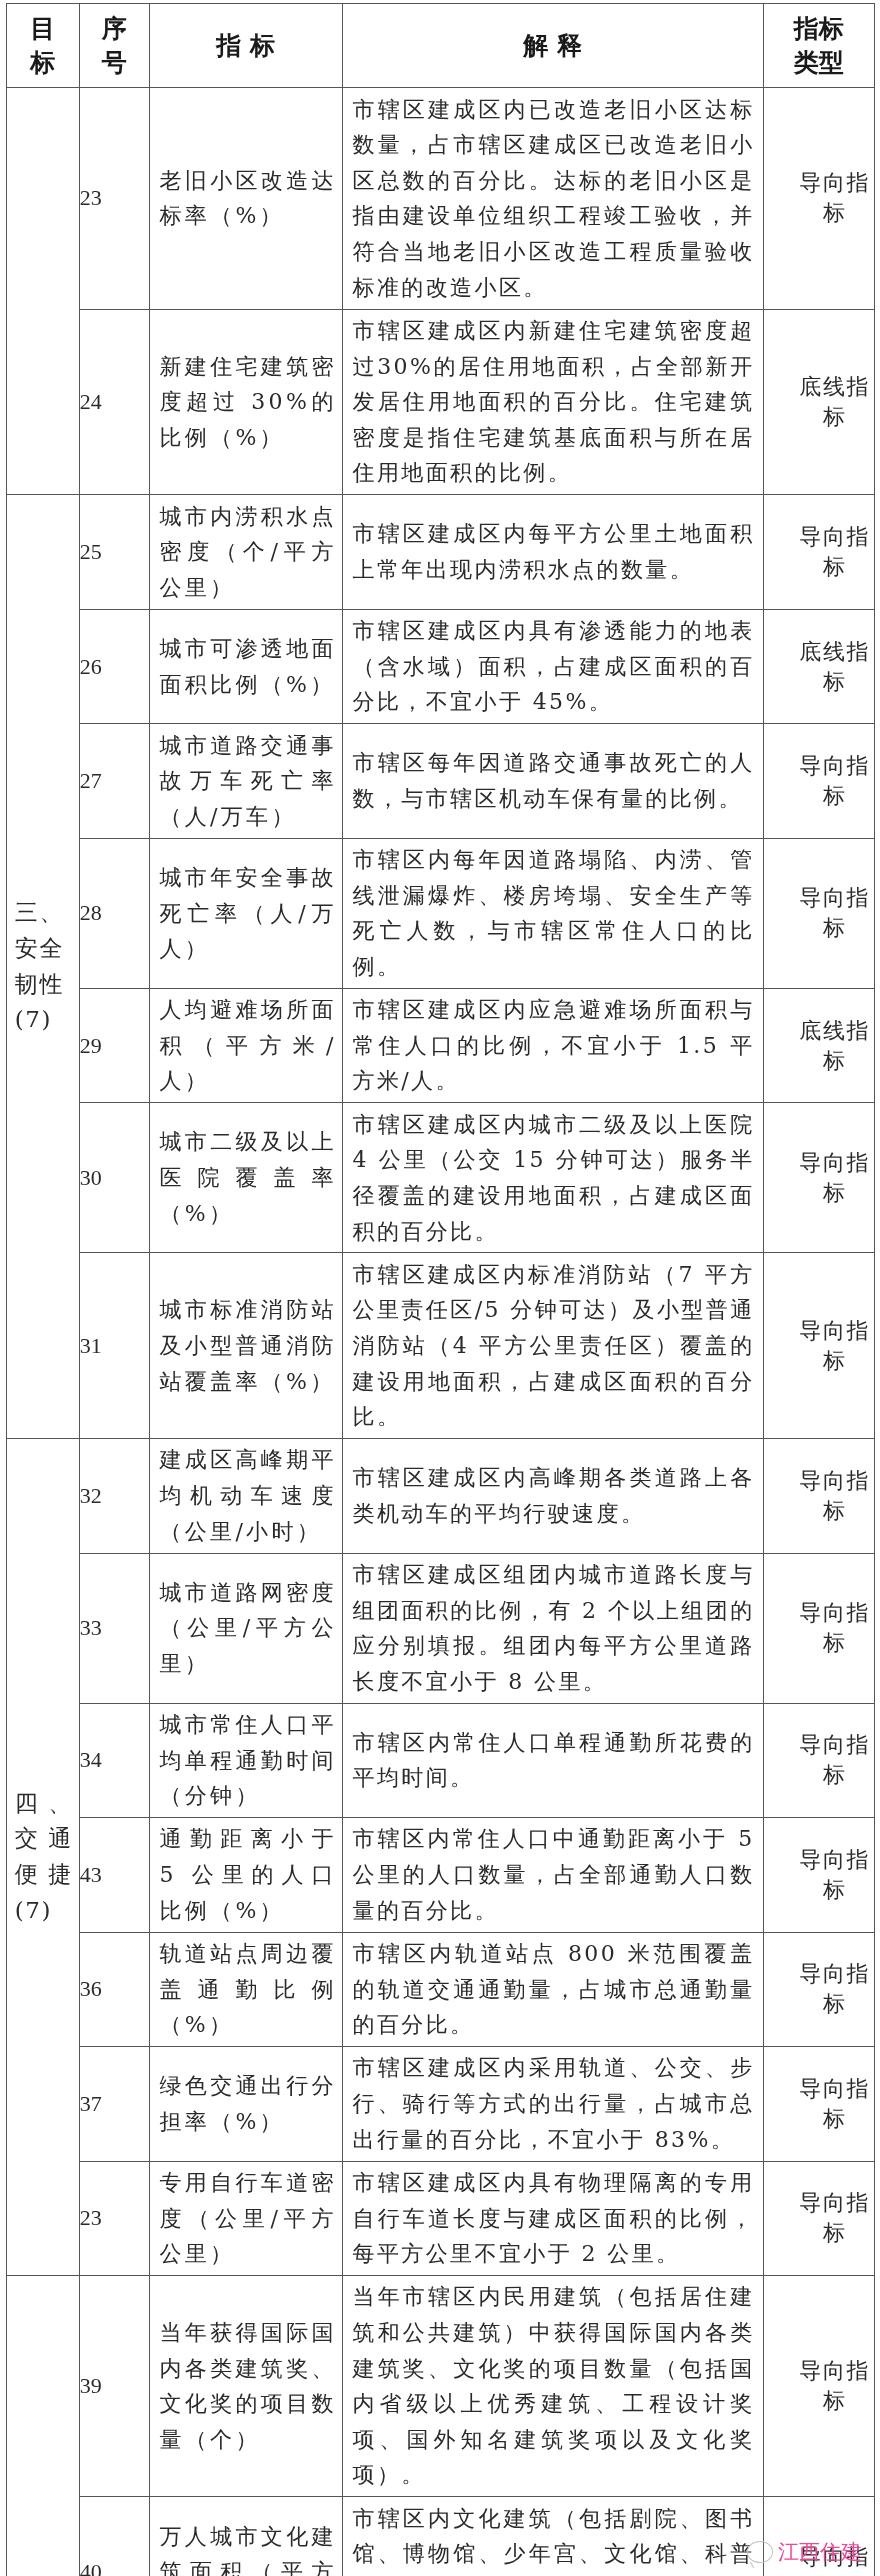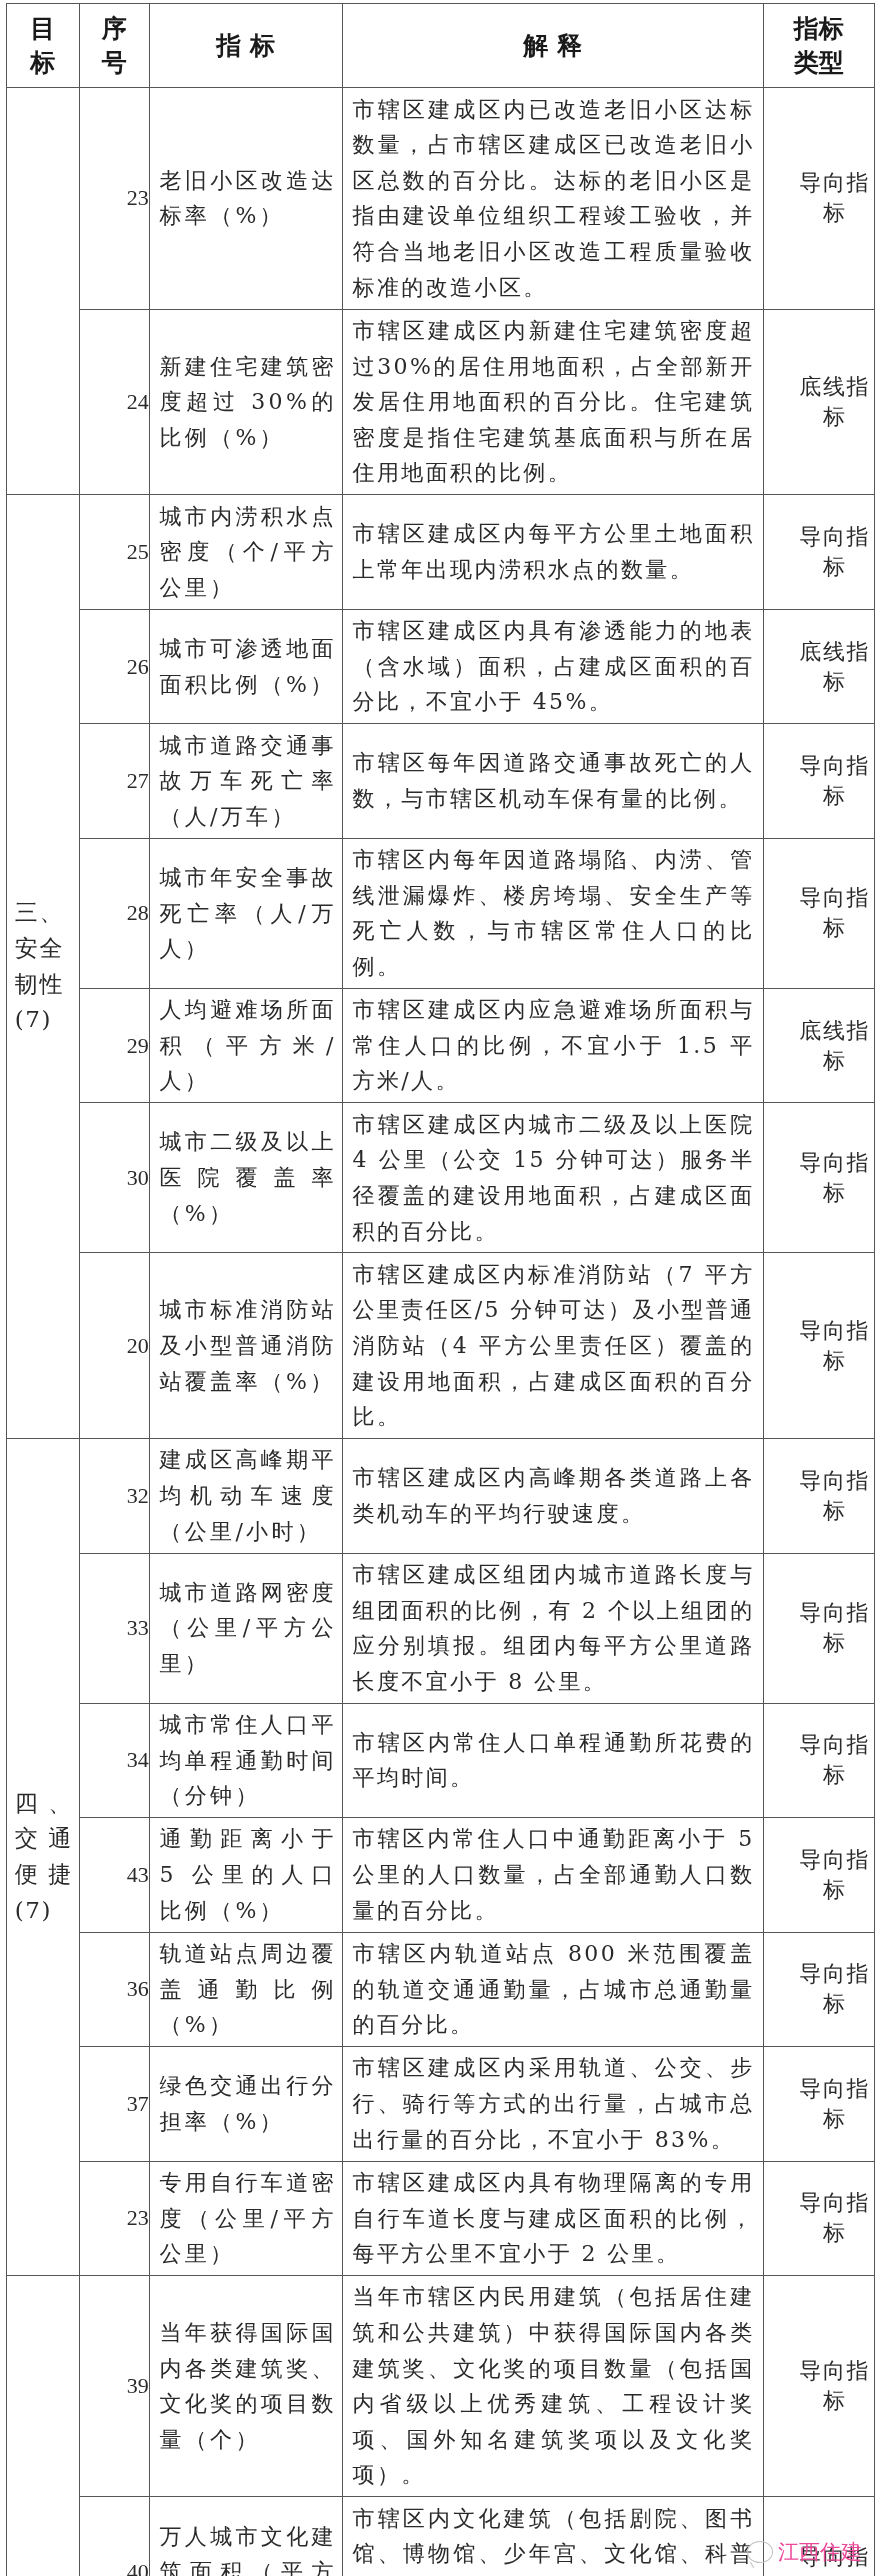--- a/index.html
+++ b/index.html
@@ -7,21 +7,21 @@
          font-family: "DejaVu Serif", "Liberation Serif", serif; color: #2a2a2a; }
   table { position: absolute; left: 5.7px; top: 3.3px; width: 869px;
           border-collapse: collapse; table-layout: fixed; }
   td, th { border: 1.6px solid #555; padding: 0; vertical-align: middle; }
   th { font-family: "DejaVu Sans", "Liberation Sans", sans-serif; font-weight: bold;
        font-size: 25px; color: #1a1a1a; text-align: center; line-height: 1.35; }
   th.narrow span { display: block; }
   td.goal { text-align: left; font-size: 23px; line-height: 1.55; padding-left: 8.1px;
             letter-spacing: 1.6px; }
   td.goal span { display: block; }
-  td.num { text-align: right; font-size: 22px; font-family: "Liberation Serif", serif; }
+  td.num { text-align: left; font-size: 22px; font-family: "Liberation Serif", serif; }
   td.name { font-size: 22px; line-height: 1.62; padding: 3.3px 4.9px 3.3px 9.8px;
             letter-spacing: 3.3px; text-align: justify; margin-left: 40px; }
   td.desc { font-size: 22px; line-height: 1.62; padding: 3.3px 8.1px 3.3px 9.8px;
             letter-spacing: 2.4px; text-align: justify; }
   td.type { text-align: center; font-size: 22px; letter-spacing: 1.6px; padding-left: 32px; }
   .watermark { position: absolute; right: 18px; bottom: 9.8px; font-size: 21px;
                color: #ec4899; font-family: "DejaVu Sans", sans-serif; display: flex;
                align-items: center; gap: 4.9px; }
   .wm-icon { width: 24.4px; height: 19.6px; border: 1.6px solid #c2c2c2; border-radius: 50%;
              position: relative; }
@@ -107,21 +107,21 @@
         <td class="desc">市辖区建成区内应急避难场所面积与常住人口的比例，不宜小于 1.5 平方米/人。</td>
         <td class="type">底线指标</td>
       </tr>
       <tr style="height: 105px;">
         <td class="num">30</td>
         <td class="name">城市二级及以上医院覆盖率（%）</td>
         <td class="desc">市辖区建成区内城市二级及以上医院 4 公里（公交 15 分钟可达）服务半径覆盖的建设用地面积，占建成区面积的百分比。</td>
         <td class="type">导向指标</td>
       </tr>
       <tr style="height: 130px;">
-        <td class="num">20</td>
+        <td class="num">31</td>
         <td class="name">城市标准消防站及小型普通消防站覆盖率（%）</td>
         <td class="desc">市辖区建成区内标准消防站（7 平方公里责任区/5 分钟可达）及小型普通消防站（4 平方公里责任区）覆盖的建设用地面积，占建成区面积的百分比。</td>
         <td class="type">导向指标</td>
       </tr>
       <tr style="height: 86px;">
         <td class="goal" rowspan="7">
           <span>四 、</span>
           <span>交 通</span>
           <span>便 捷</span>
           <span>(7)</span>

